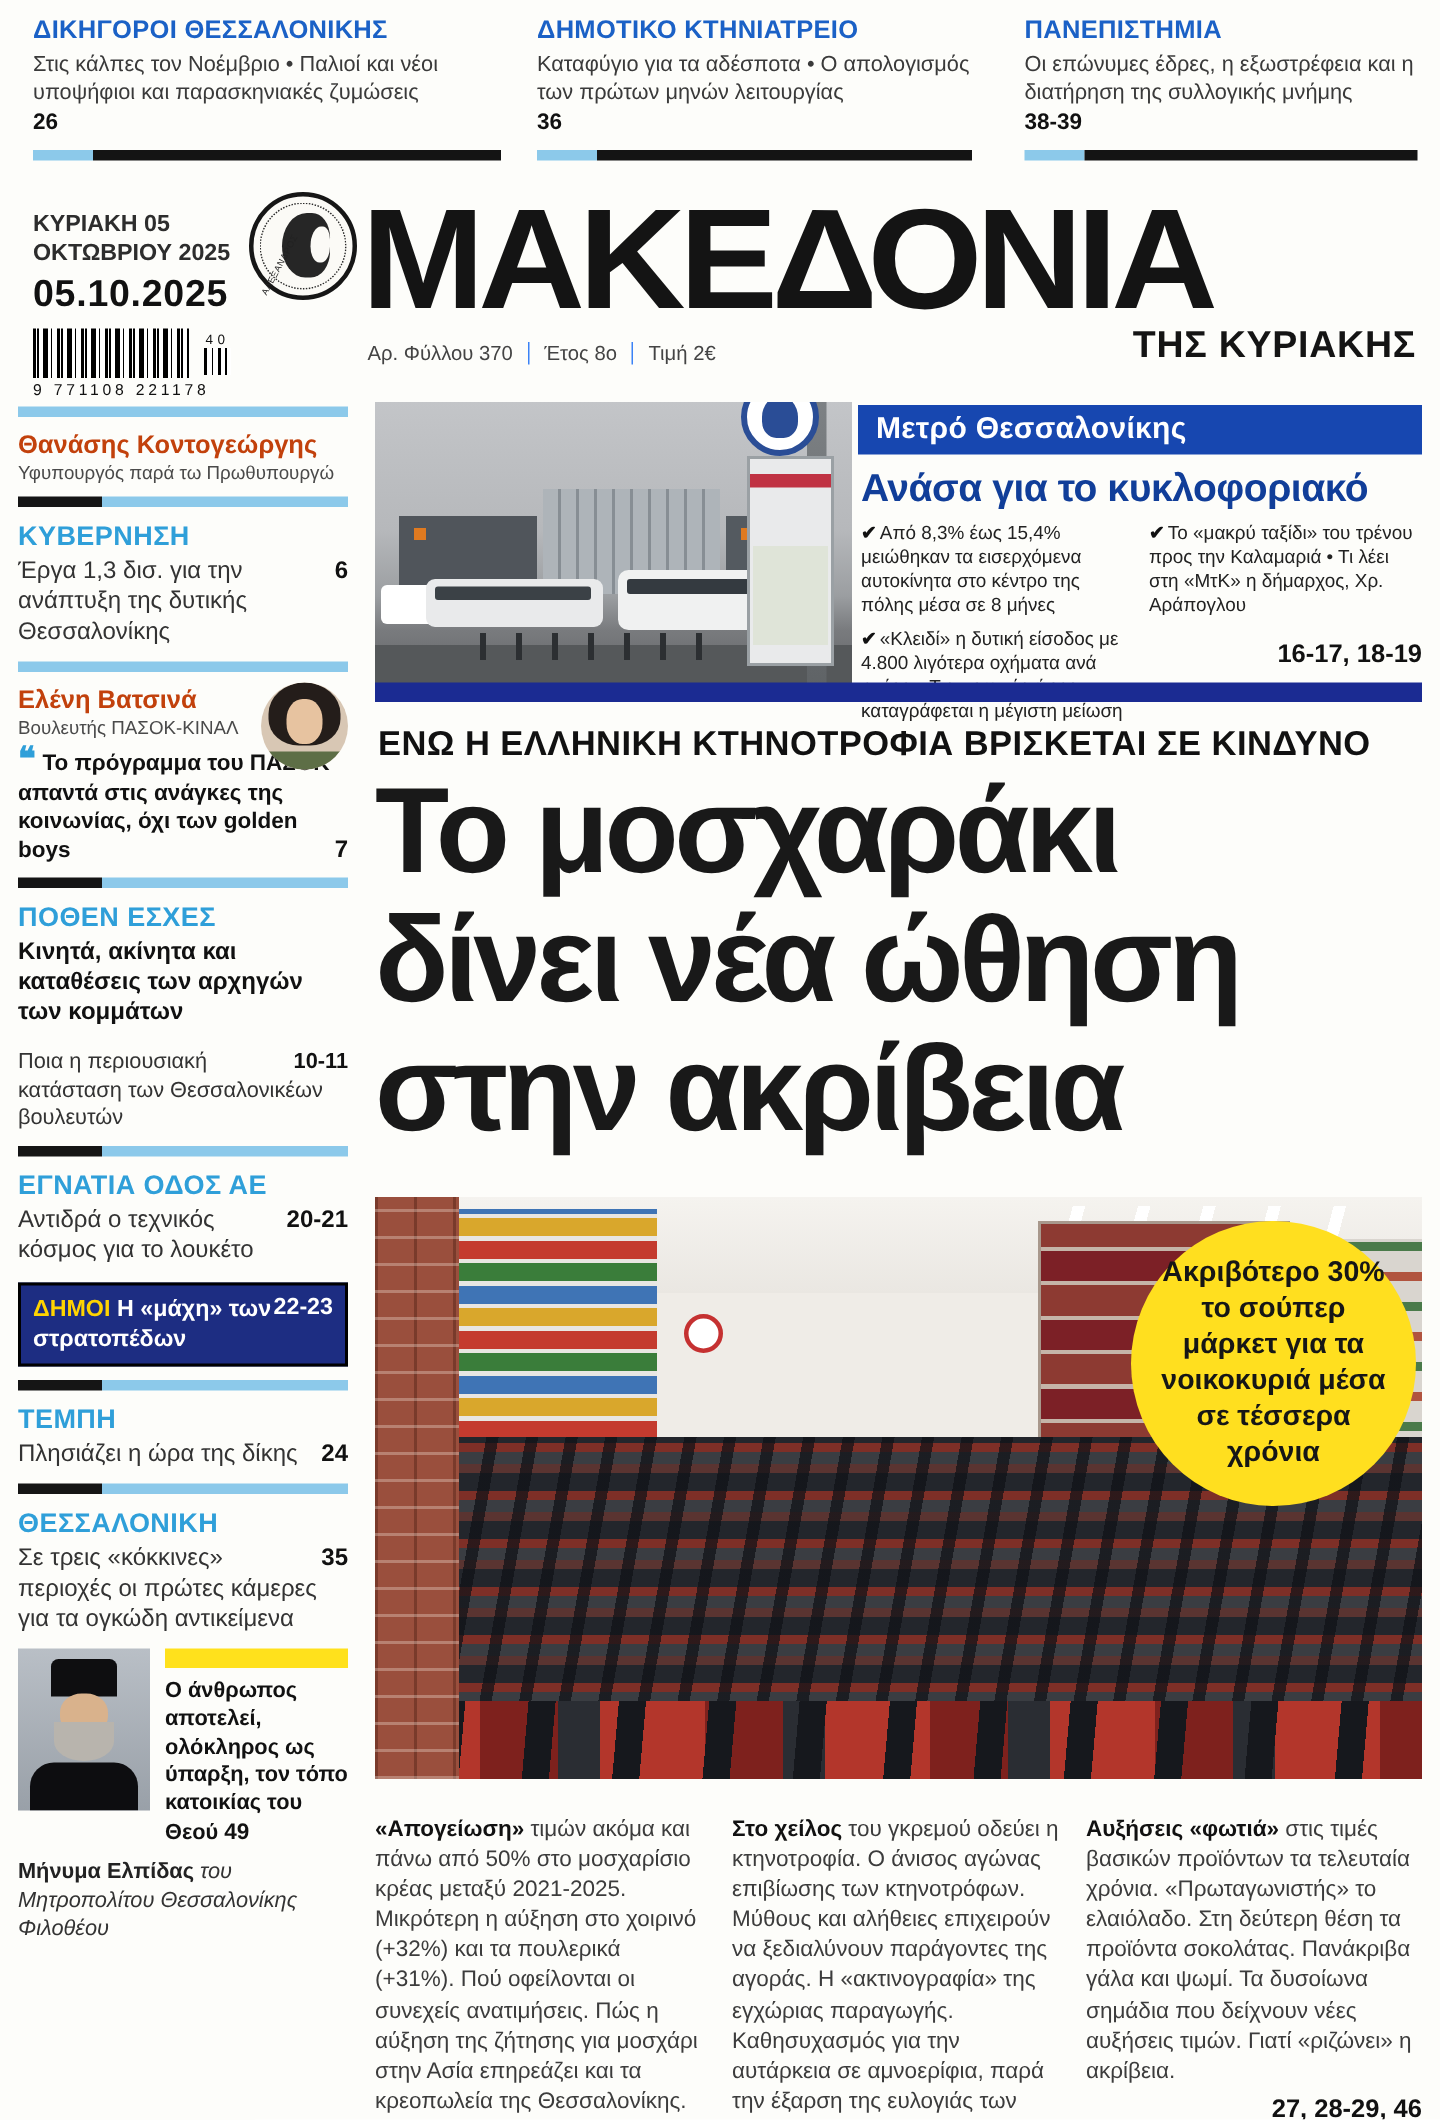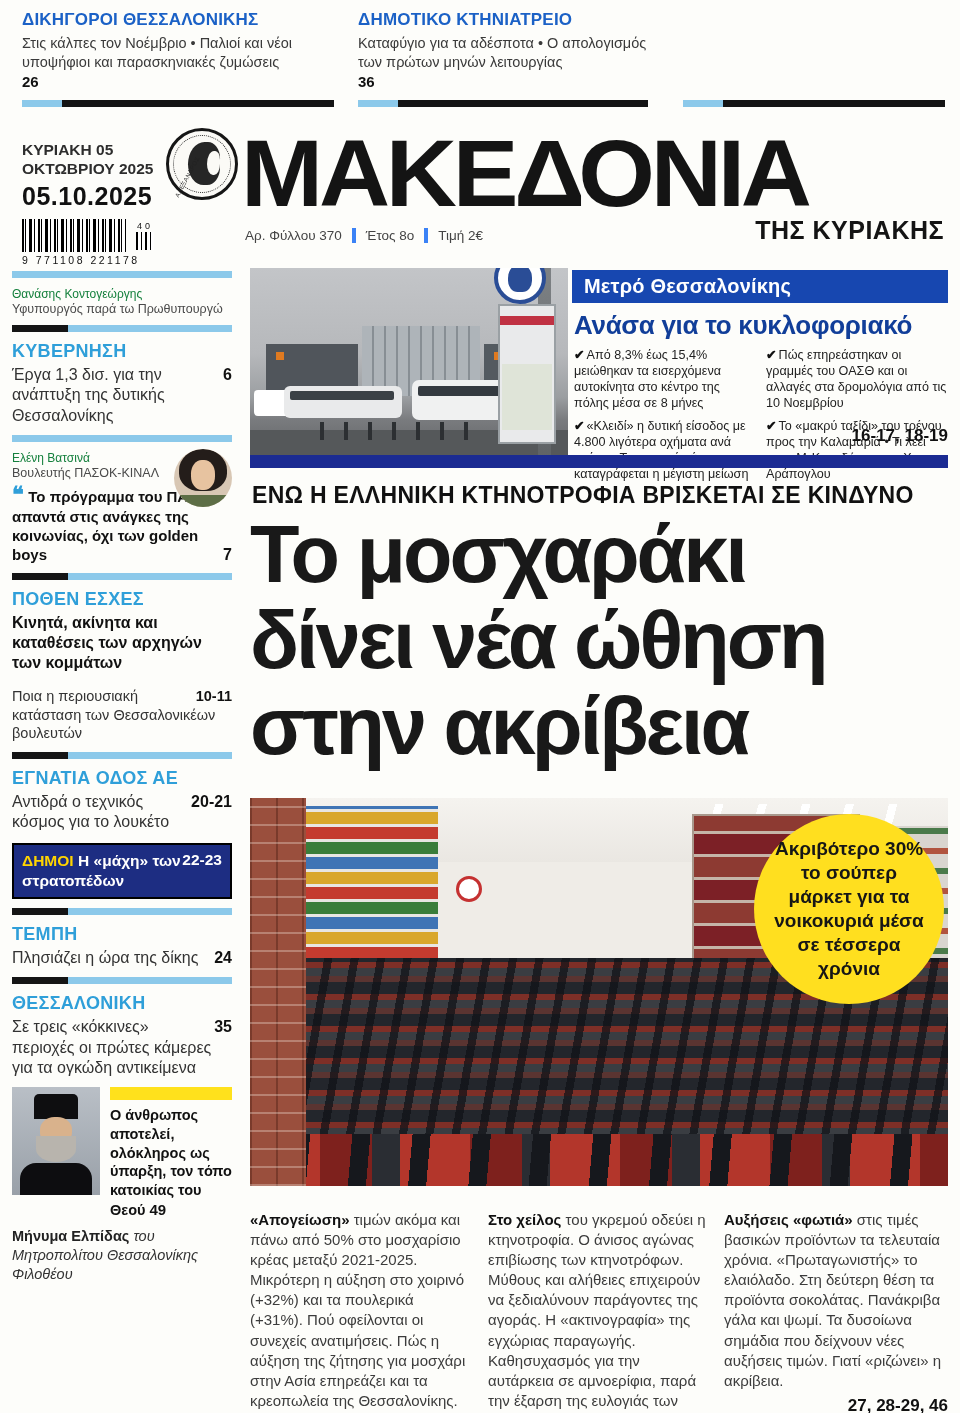--- a/index.html
+++ b/index.html
@@ -33,29 +33,29 @@
   .coin .head { position:absolute; left:19px; top:11px; width:32px; height:43px; background:#262626; border-radius:62% 45% 48% 58%; }
   .coin .face { position:absolute; left:38px; top:20px; width:13px; height:24px; background:#fbfaf6; border-radius:60% 40% 50% 50%; }
   .coin .lbl { position:absolute; left:-4px; bottom:17px; font-size:6px; color:#222; transform:rotate(-62deg); letter-spacing:.4px; }
 
   .mast-title { position:absolute; left:241px; top:126px; width:710px; font-size:93px; font-weight:900; color:#141414;
      letter-spacing:-4px; transform:scaleX(1.06) scaleY(1.02); transform-origin:left top; line-height:1; white-space:nowrap; }
   .mast-sub { position:absolute; left:244px; top:216px; width:700px; text-align:right; font-size:25px; font-weight:900; color:#141414; letter-spacing:.5px; }
   .issue-row { position:absolute; left:245px; top:228px; font-size:13.5px; color:#444; }
   .issue-row span { padding:0 10px; }
   .issue-row span:first-child { padding-left:0; }
-  .issue-row span + span { border-left:4px solid #3b82f6; }
+  .issue-row span + span { border-left:1px solid #3b82f6; }
 
   
   .sidebar { position:absolute; left:12px; top:262px; width:220px; }
   .bar { display:flex; height:7px; margin:9px 0; }
   .bar .b { width:56px; background:#151515; }
   .bar .c { flex:1; background:#8cc9ea; }
   .bar.full .b { width:0; }
-  .sb-name { font-size:12px; font-weight:400; color:#15803d; margin-top:2px; }
+  .sb-name { font-size:17px; font-weight:700; color:#c2410c; margin-top:2px; }
   .sb-role { font-size:12.5px; color:#4a4a4a; margin:1px 0 7px; }
   .sb-row { display:flex; gap:9px; }
   .quote-ic { color:#2f9fd9; font-size:22px; line-height:.6; font-weight:900; }
   .sb-quote { font-size:15px; font-weight:800; color:#111; line-height:1.28; }
   .sb-quote .pg { float:right; font-size:16px; }
   .sb-h { font-size:18px; font-weight:800; color:#2f9fd9; letter-spacing:.3px; margin:4px 0 3px; }
   .sb-t { font-size:16px; color:#333; line-height:1.28; position:relative; }
   .sb-t .pg { float:right; font-weight:800; color:#111; }
   .sb-bold { font-size:16px; font-weight:800; color:#111; line-height:1.25; margin-bottom:14px; }
   .dimoi { background:#1d2d82; border:2px solid #000; padding:6px 8px; margin:10px 0 2px; }
@@ -181,20 +181,25 @@
   <div class="teaser" style="left:22px;width:312px;">
     <h3>ΔΙΚΗΓΟΡΟΙ ΘΕΣΣΑΛΟΝΙΚΗΣ</h3>
     <p>Στις κάλπες τον Νοέμβριο • Παλιοί και νέοι υποψήφιοι και παρασκηνιακές ζυμώσεις</p>
     <span class="pg">26</span>
   </div>
   <div class="teaser" style="left:358px;width:308px;">
     <h3>ΔΗΜΟΤΙΚΟ ΚΤΗΝΙΑΤΡΕΙΟ</h3>
     <p>Καταφύγιο για τα αδέσποτα • Ο απολογισμός των πρώτων μηνών λειτουργίας</p>
     <span class="pg">36</span>
   </div>
+  <div class="teaser" style="left:683px;width:262px;">
+    <h3>ΠΑΝΕΠΙΣΤΗΜΙΑ</h3>
+    <p>Οι επώνυμες έδρες, η εξωστρέφεια και η διατήρηση της συλλογικής μνήμης</p>
+    <span class="pg">38-39</span>
+  </div>
   <div class="tbar" style="left:22px;width:312px;">
       <span class="blu"></span>
       <span class="blk"></span>
     </div>
   <div class="tbar" style="left:358px;width:290px;">
       <span class="blu"></span>
       <span class="blk"></span>
     </div>
   <div class="tbar" style="left:683px;width:262px;">
       <span class="blu"></span>
@@ -347,21 +352,20 @@
         <div class="mp-circ"></div>
           <div class="mp-circm"></div>
       </div>
       <div class="metro-band">Μετρό Θεσσαλονίκης</div>
       <div class="metro-head">Ανάσα για το κυκλοφοριακό</div>
       <div class="mcol mcolA">
         <p class="check"><span class="ck">✔</span><span>Από 8,3% έως 15,4% μειώθηκαν τα εισερχόμενα αυτοκίνητα στο κέντρο της πόλης μέσα σε 8 μήνες</span></p>
         <p class="check"><span class="ck">✔</span><span>«Κλειδί» η δυτική είσοδος με 4.800 λιγότερα οχήματα ανά ημέρα • Τις πρωινές ώρες καταγράφεται η μέγιστη μείωση</span></p>
       </div>
       <div class="mcol mcolB">
-        <p class="check"><span class="ck">✔</span><span>Πώς επηρεάστηκαν οι γραμμές του ΟΑΣΘ και οι αλλαγές στα δρομολόγια από τις 10 Νοεμβρίου</span></p>
         <p class="check"><span class="ck">✔</span><span>Το «μακρύ ταξίδι» του τρένου προς την Καλαμαριά • Τι λέει στη «ΜτΚ» η δήμαρχος, Χρ. Αράπογλου</span></p>
       </div>
       <div class="metro-pgs">16-17, 18-19</div>
       <div class="navyrule"></div>
     </div>
 
     <div class="kicker">ΕΝΩ Η ΕΛΛΗΝΙΚΗ ΚΤΗΝΟΤΡΟΦΙΑ ΒΡΙΣΚΕΤΑΙ ΣΕ ΚΙΝΔΥΝΟ</div>
     <div class="bigline bl1">Το μοσχαράκι</div>
     <div class="bigline bl2">δίνει νέα ώθηση</div>
     <div class="bigline bl3">στην ακρίβεια</div>

